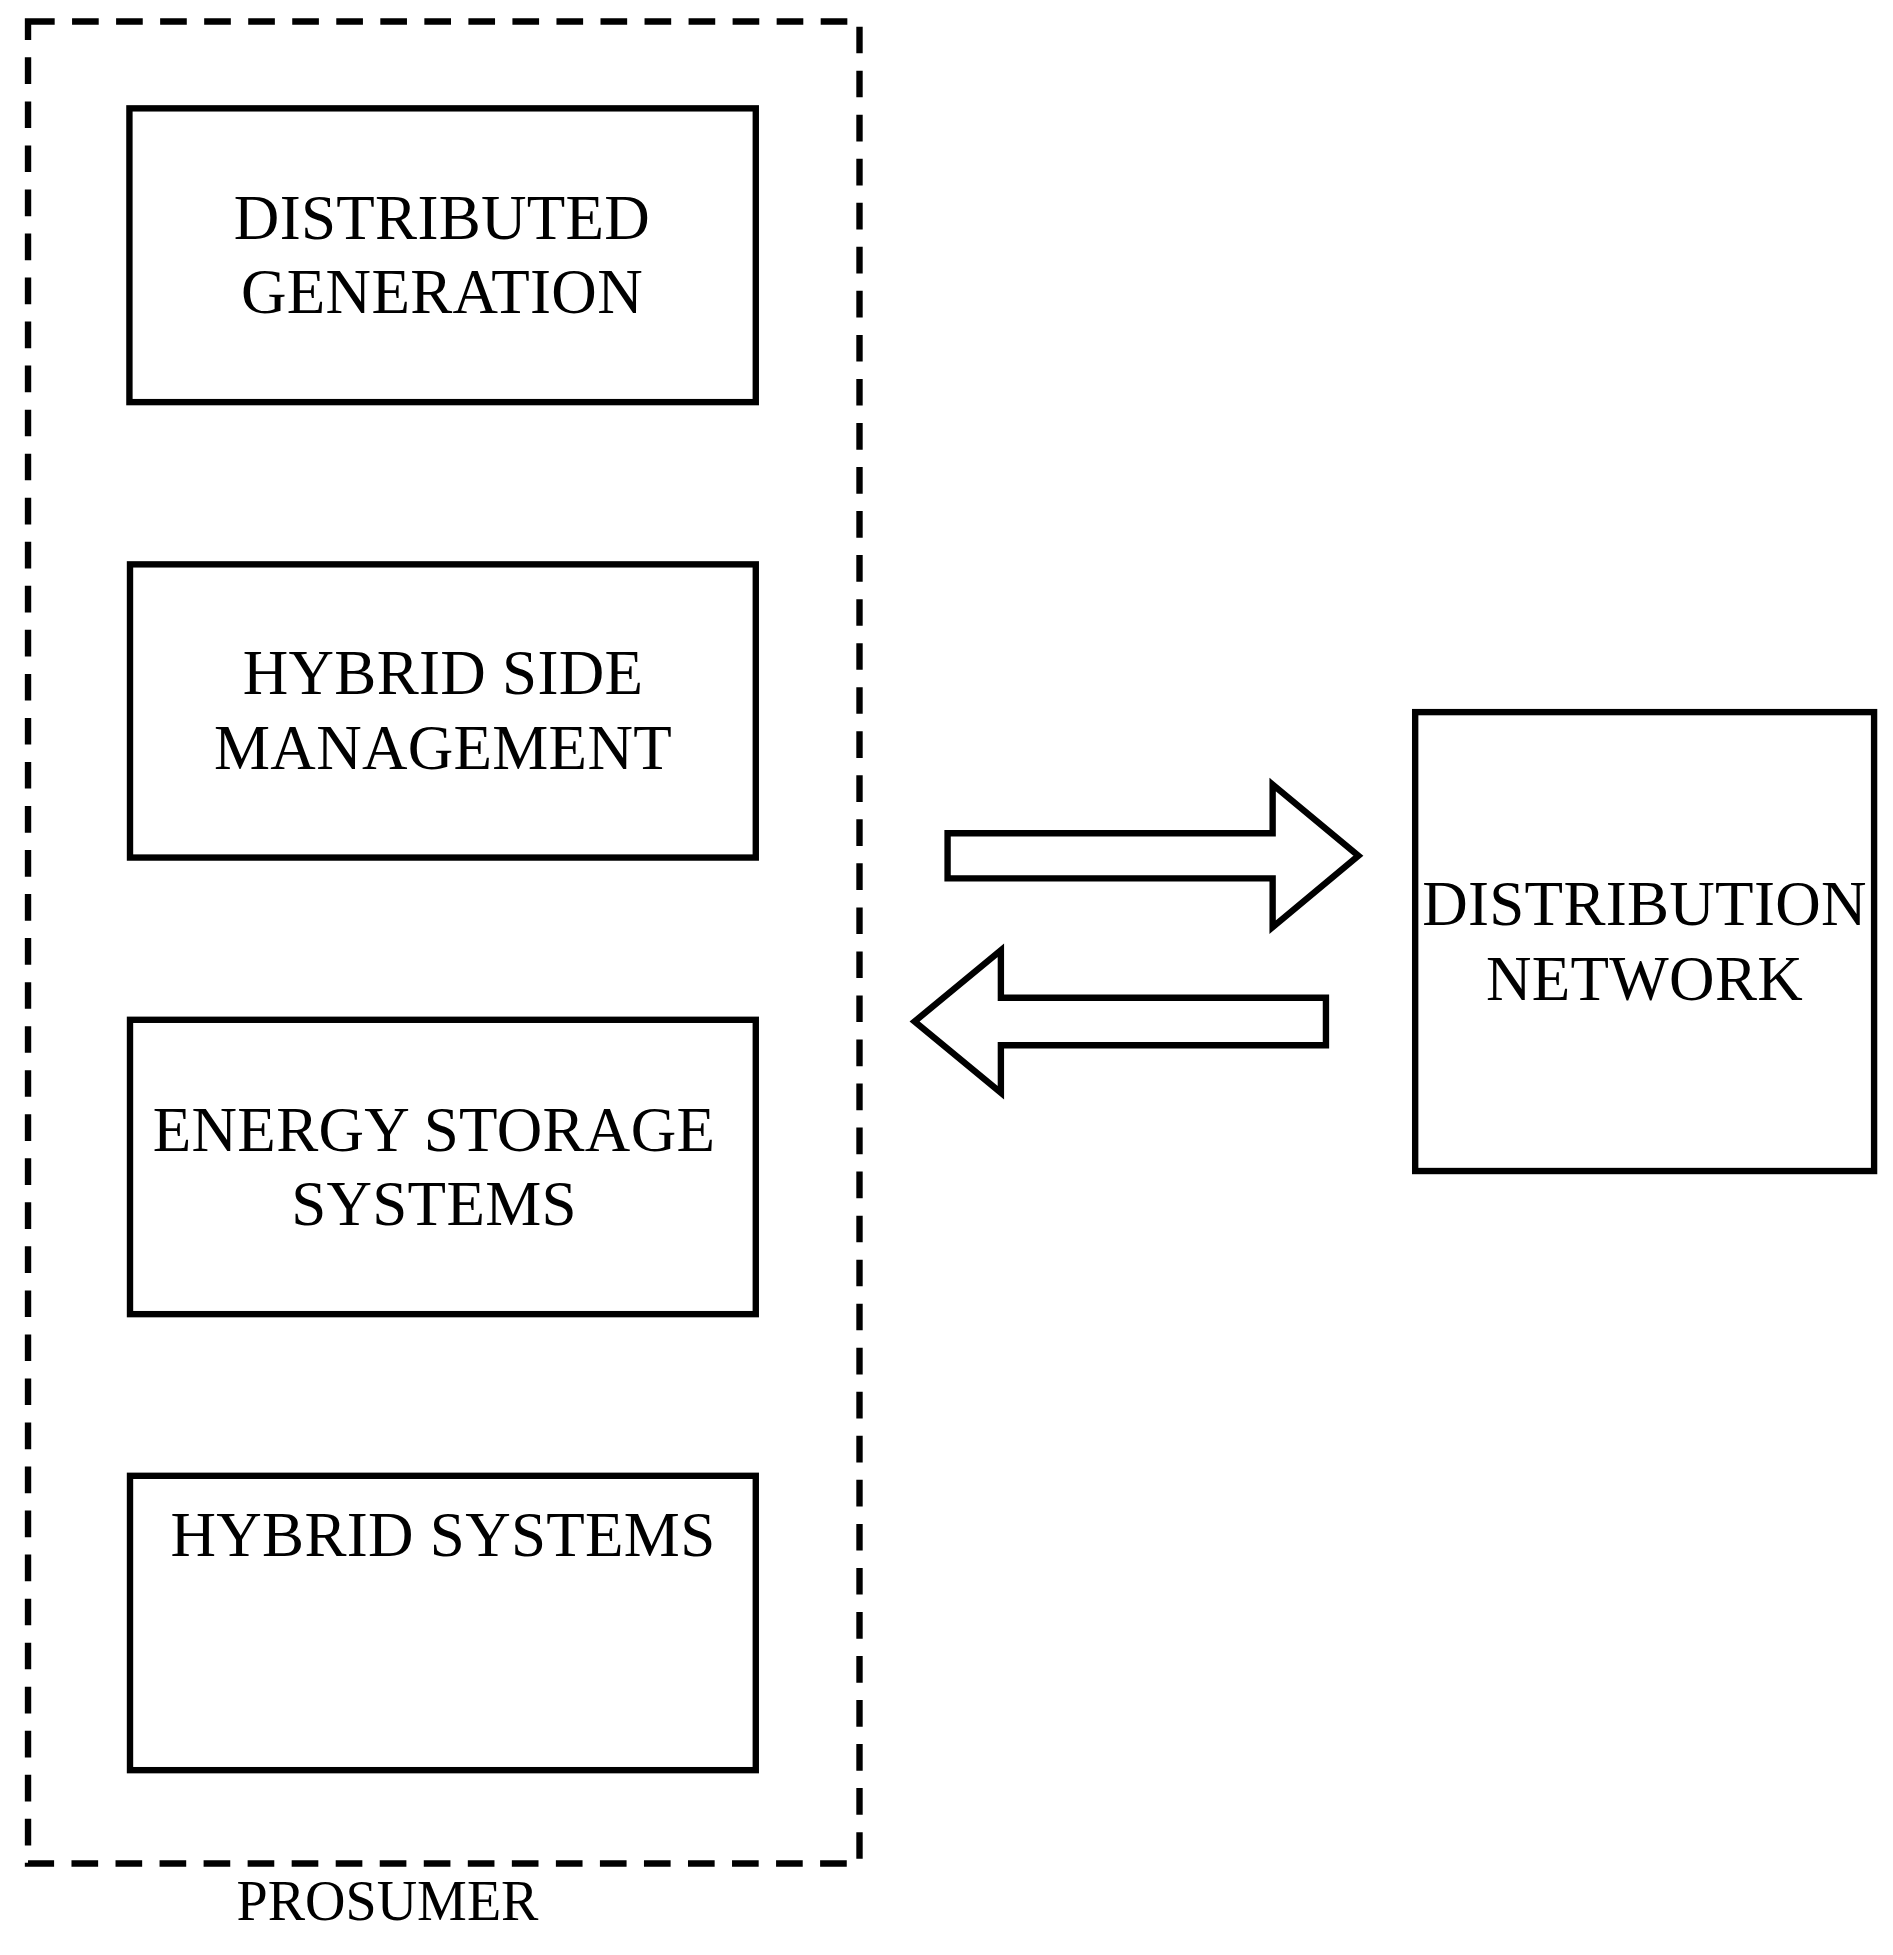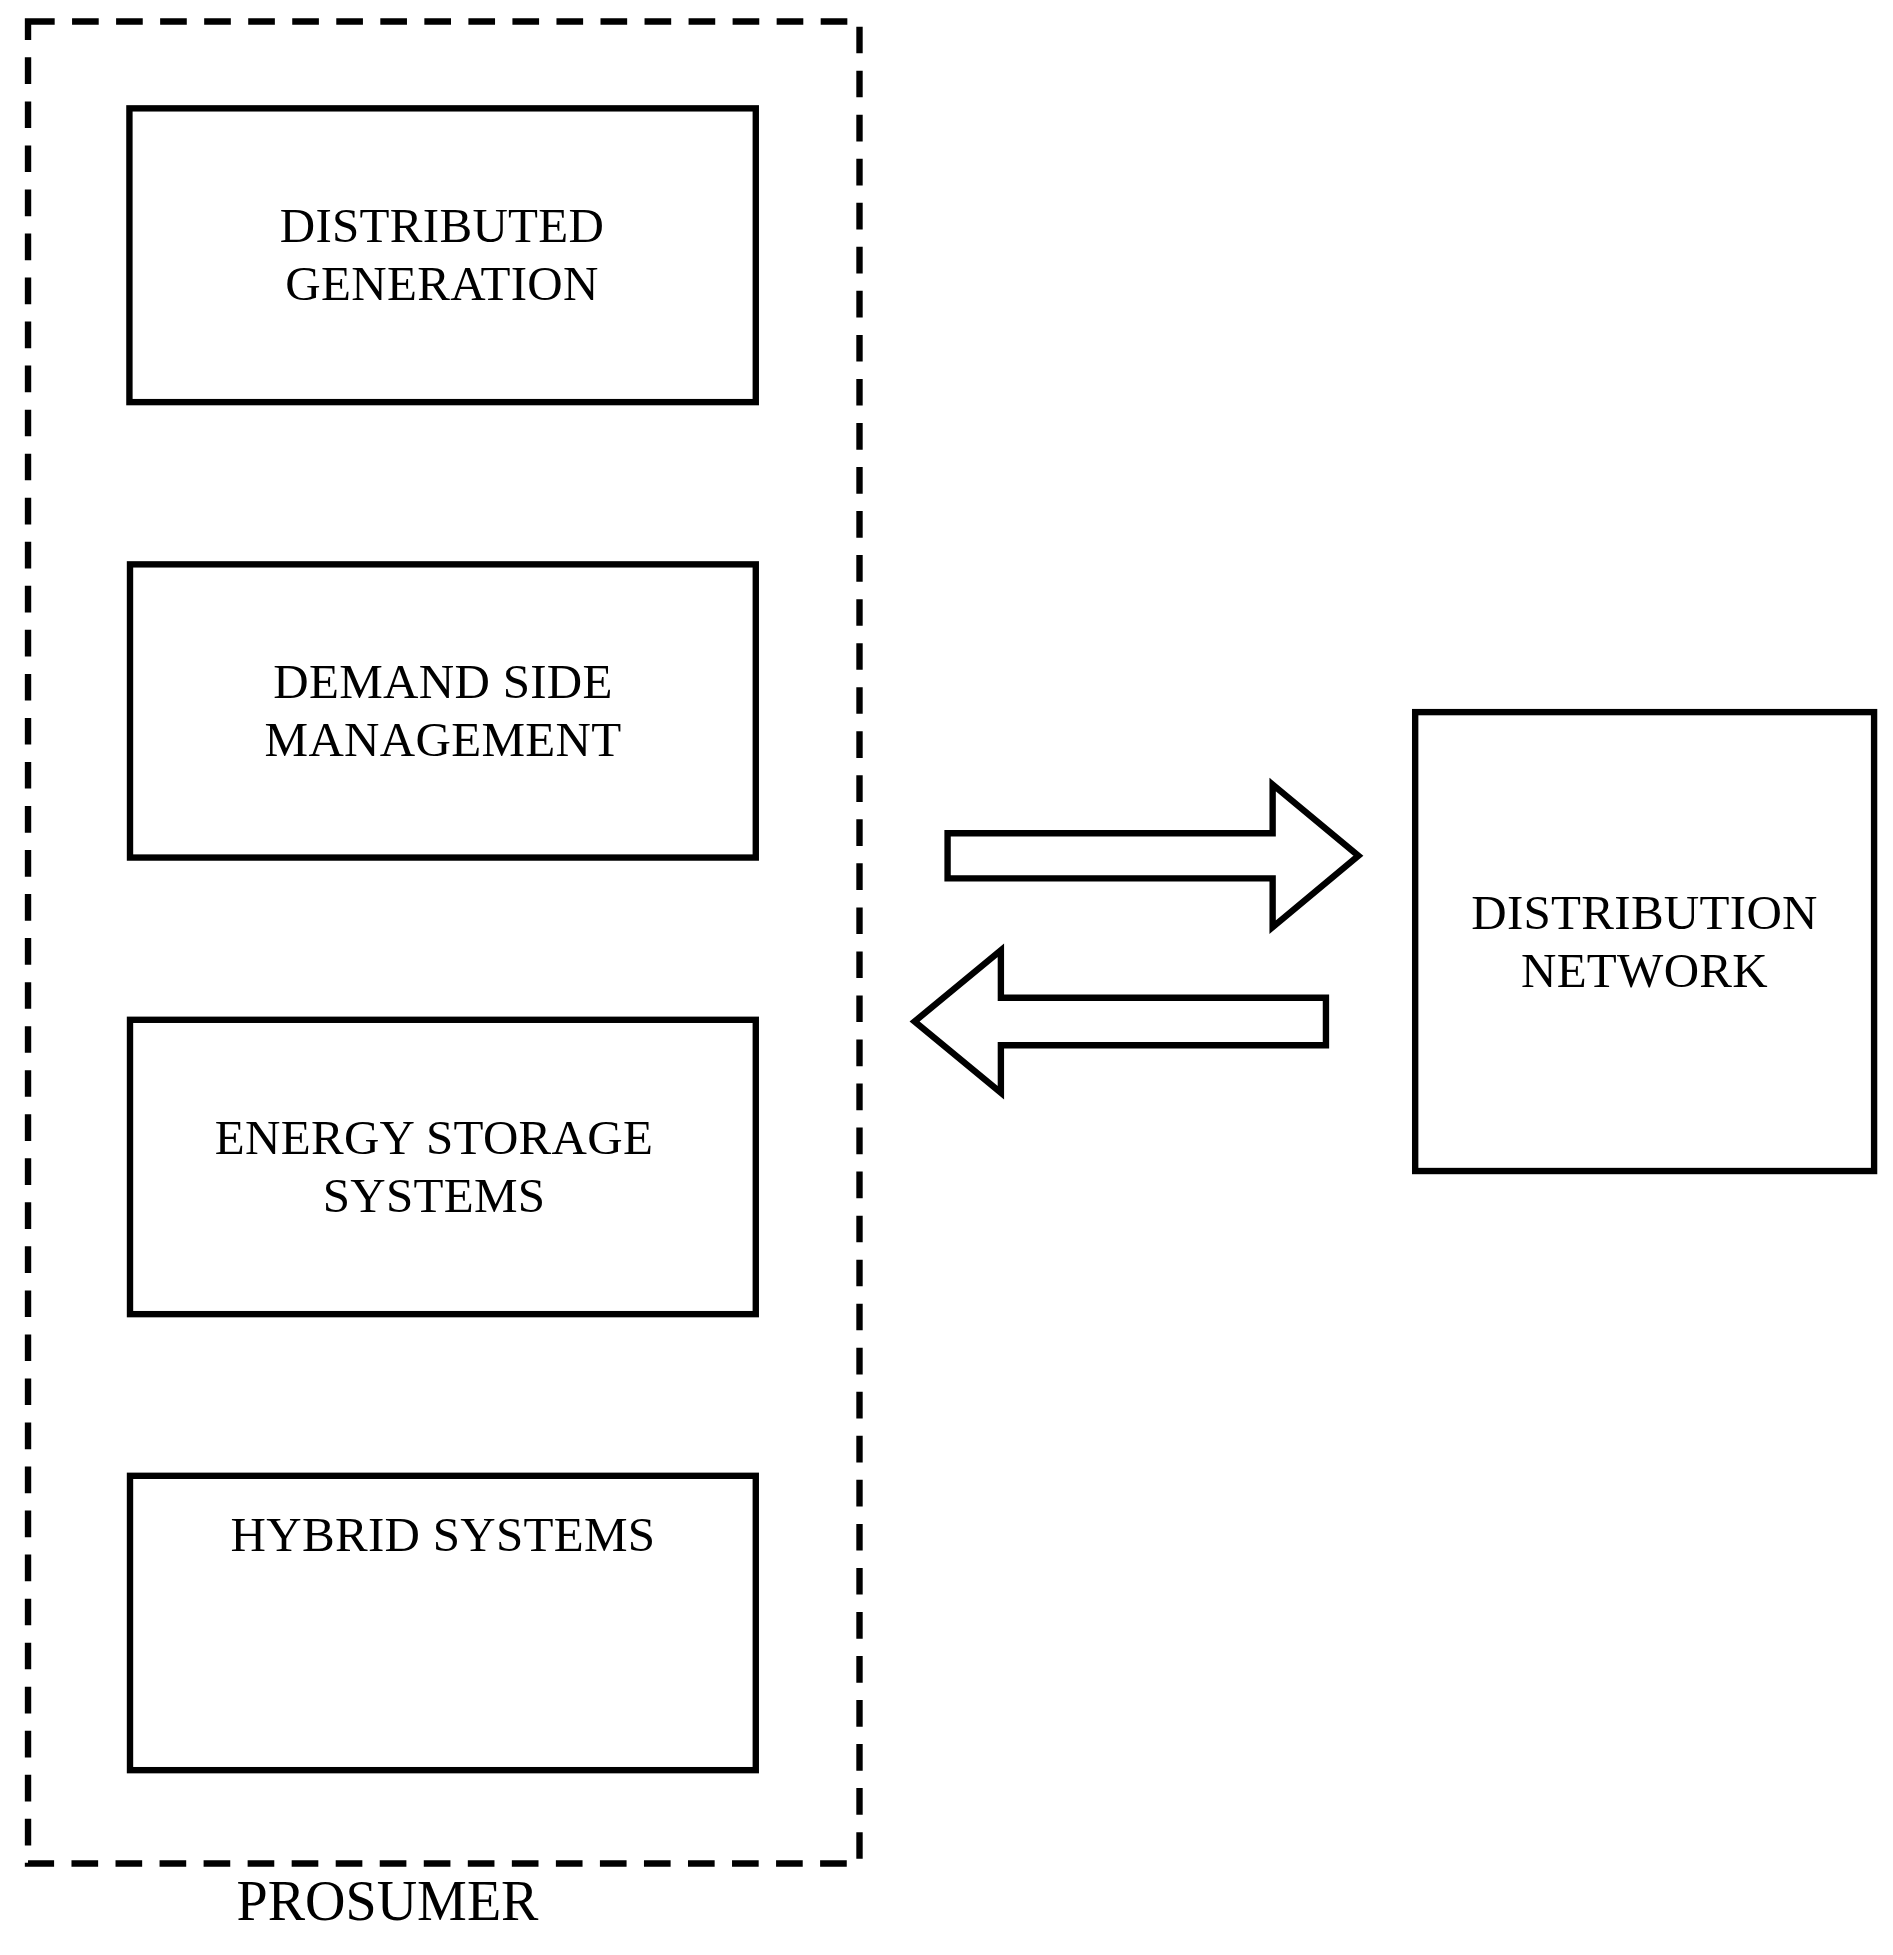--- a/index.html
+++ b/index.html
@@ -27,21 +27,21 @@
     height: 1955px;
     display: block;
   }
   .box-label {
     position: absolute;
     display: flex;
     align-items: center;
     justify-content: center;
     text-align: center;
     font-family: "Liberation Serif", "DejaVu Serif", serif;
-    font-size: 49px;
+    font-size: 63px;
     line-height: 1.18;
     letter-spacing: 0.3px;
     color: #000000;
     white-space: pre-line;
     user-select: none;
   }
   .prosumer-caption {
     position: absolute;
     left: 28px;
     top: 1871px;
@@ -74,21 +74,21 @@
     <rect x="2442" y="1229" width="792" height="792" fill="#ffffff" stroke="#000000" stroke-width="11"></rect>
 
     <polygon points="1635,1438 2196,1438 2196,1354 2344,1477 2196,1600 2196,1516 1635,1516" fill="#ffffff" stroke="#000000" stroke-width="11" stroke-linejoin="miter"></polygon>
 
     <polygon points="2288,1722 1727,1722 1727,1640 1578,1763 1727,1886 1727,1804 2288,1804" fill="#ffffff" stroke="#000000" stroke-width="11" stroke-linejoin="miter"></polygon>
   </svg>
 
   <div class="box-label" style="left:129px; top:108px; width:626px; height:294px;">DISTRIBUTED
 GENERATION</div>
 
-  <div class="box-label" style="left:130px; top:564px; width:626px; height:293px;">DEMAND SIDE
+  <div class="box-label" style="left:130px; top:564px; width:626px; height:293px;">HYBRID SIDE
 MANAGEMENT</div>
 
   <div class="box-label" style="left:121px; top:1020px; width:626px; height:294px;">ENERGY STORAGE
 SYSTEMS</div>
 
   <div class="box-label" style="left:130px; top:1388px; width:626px; height:294px;">HYBRID SYSTEMS</div>
 
   <div class="box-label" style="left:1415px; top:712px; width:459px; height:459px;">DISTRIBUTION
 NETWORK</div>
 

